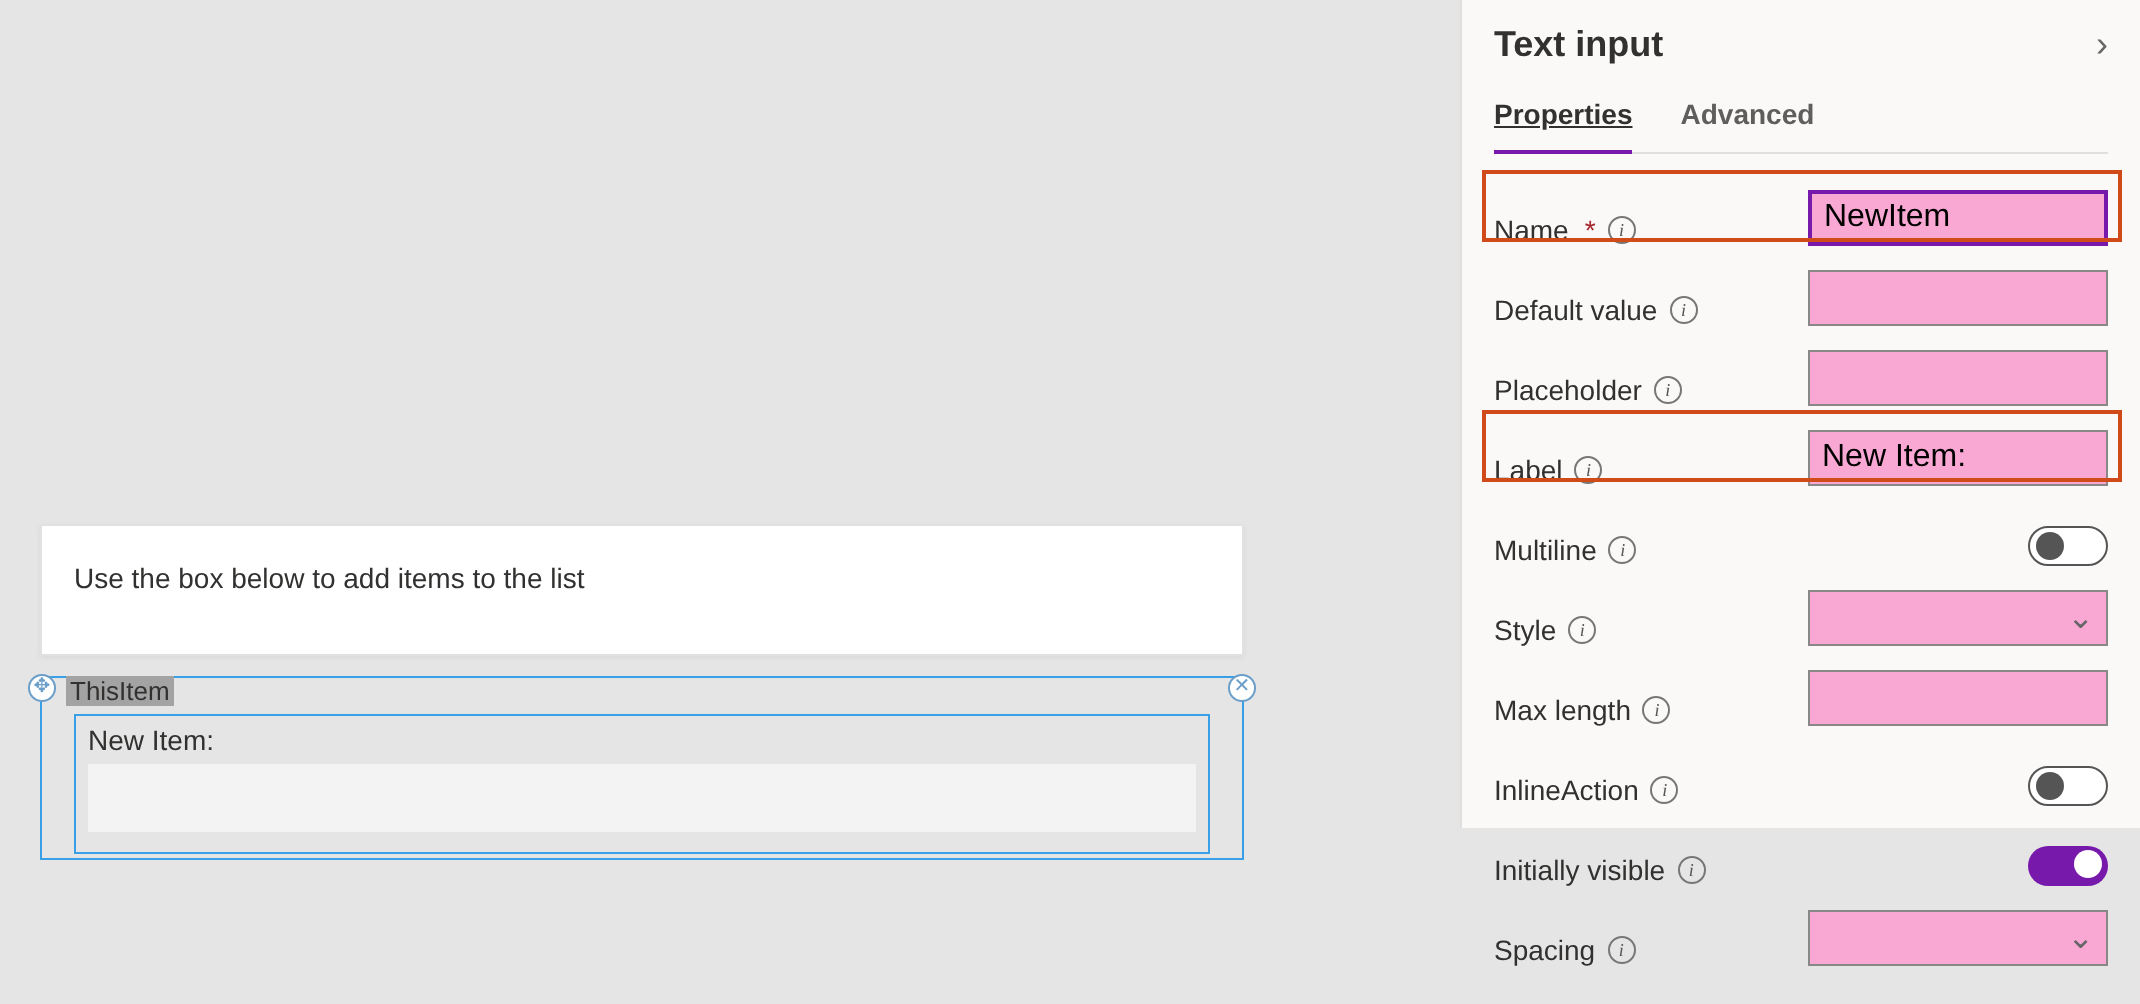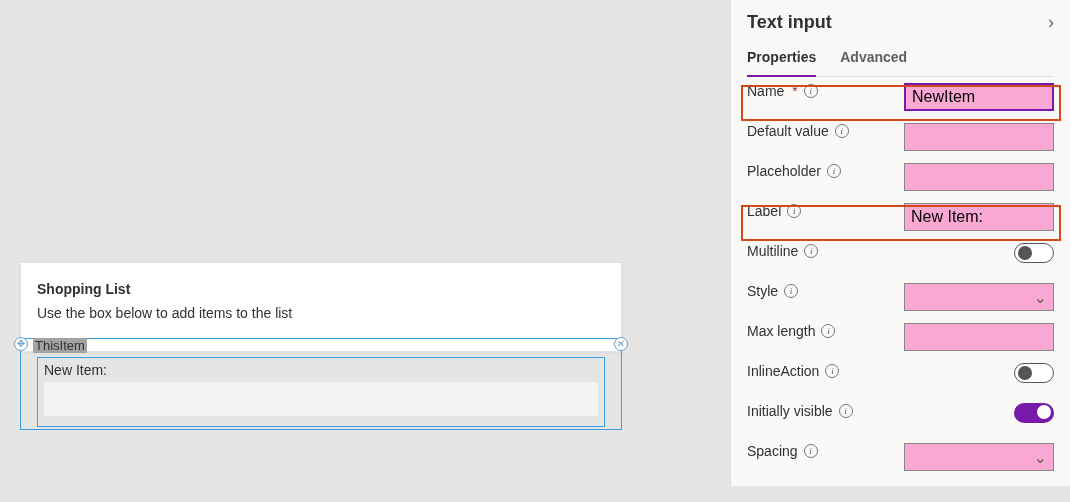--- a/index.html
+++ b/index.html
@@ -80,21 +80,21 @@
     background: #fff;
     color: #5b4a8a;
     padding: 8px 14px;
     font-size: 14px;
     cursor: pointer;
   }
 
   .panel {
     position: absolute;
     right: 0; top: 0;
-    width: 340px; height: 486px;
+    width: 340px; height: 414px;
     background: #faf9f8;
     border-left: 1px solid #e1dfdd;
     padding: 12px 16px 0 16px;
   }
   .panel-head {
     display: flex;
     align-items: center;
     justify-content: space-between;
     padding-bottom: 10px;
   }
@@ -110,24 +110,25 @@
     font-size: 14px;
     color: #605e5c;
     cursor: pointer;
     font-weight: bold;
   }
   .tab.active {
     color: #323130;
     font-weight: 600;
     border-bottom: 2px solid #7719aa;
     margin-bottom: -1px;
+    text-decoration: underline;
   }
   .row {
     display: flex;
-    align-items: flex-start;
+    align-items: flex-end;
     justify-content: space-between;
     height: 40px;
     position: relative;
   }
   .row-label {
     display: flex;
     align-items: center;
     gap: 6px;
     font-size: 14px;
   }
@@ -179,21 +180,20 @@
     position: absolute;
     border: 2px solid #d14a1a;
     pointer-events: none;
   }
 </style>
 </head>
 <body>
 
 <div class="canvas">
   <div class="card">
-    <div class="card-title">Shopping List</div>
     <div class="card-sub">Use the box below to add items to the list</div>
   </div>
 
   <div class="sel-wrap">
     <div class="sel-handle move">✥</div>
     <div class="sel-name">ThisItem</div>
     <div class="sel-handle close">✕</div>
     <div class="inner-field">
       <div class="inner-field-label">New Item:</div>
       <div class="inner-input"></div>

